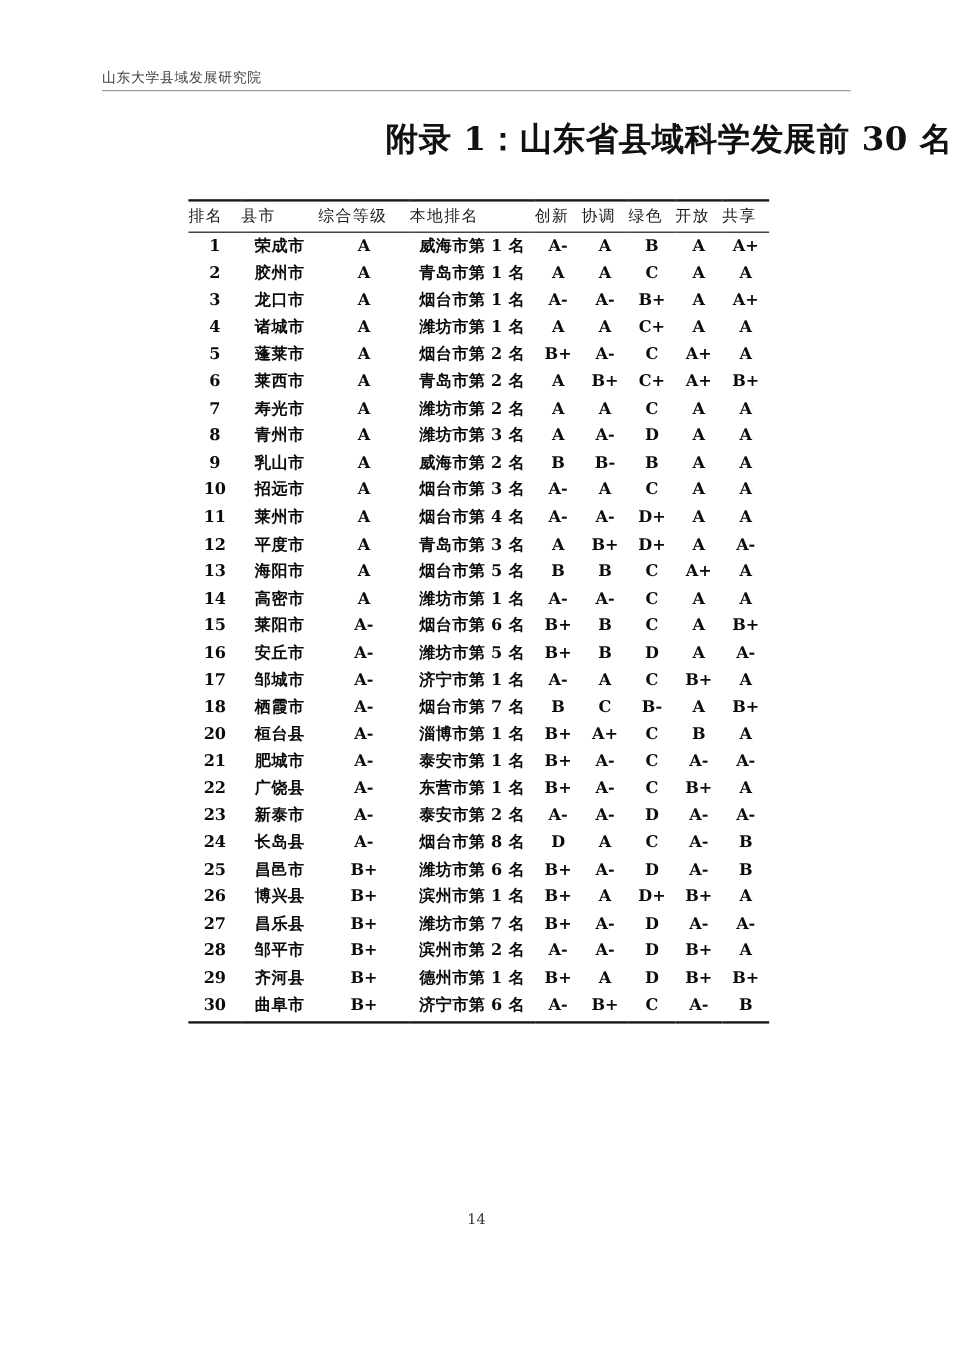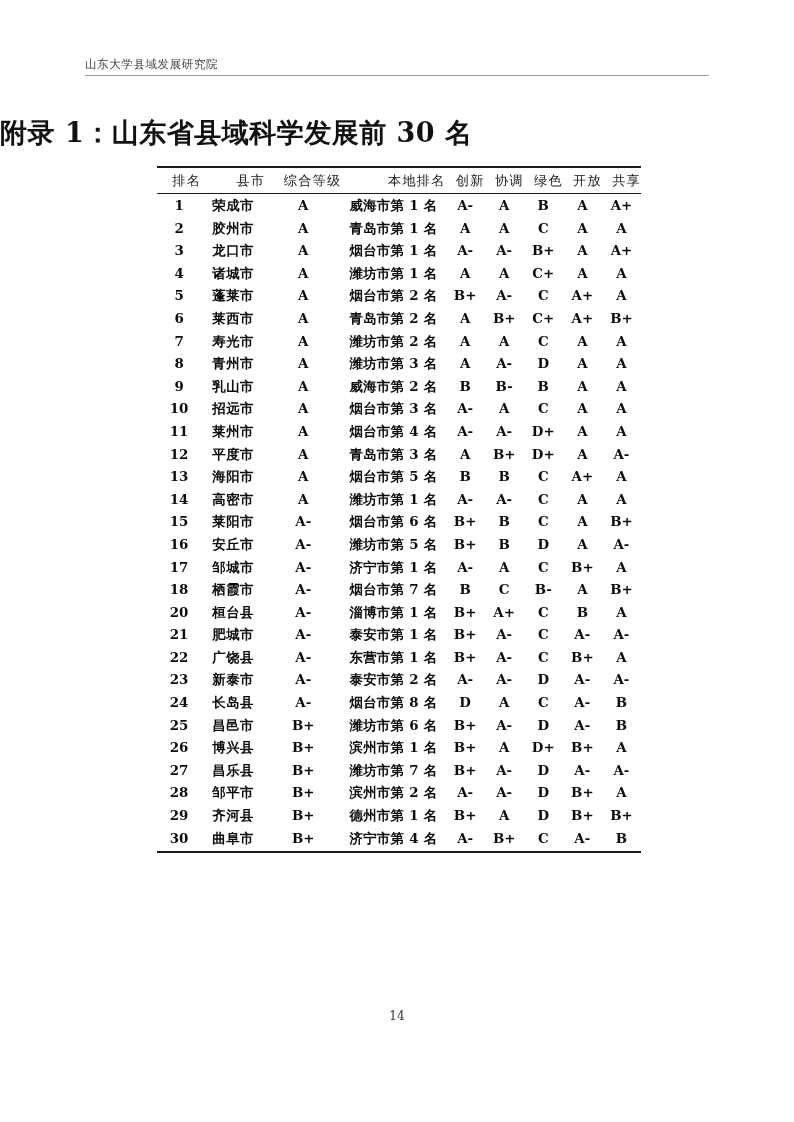--- a/index.html
+++ b/index.html
@@ -38,28 +38,27 @@
     width: 100%;
     height: 0;
   }
 
   
   .doc-title {
     position: absolute;
     left: 0;
     top: 99px;
     width: 794px;
-    text-align: left;
+    text-align: right;
     font-family: "DejaVu Serif", "Liberation Serif", serif;
     font-weight: bold;
     font-size: 27px;
     line-height: 36px;
     letter-spacing: 0.5px;
     color: #111111;
-    margin-top: 16px;
   }
 
   
   .table-wrap {
     position: absolute;
     left: 157px;
     top: 166px;
     width: 484px;
   }
   table.rank-table {
@@ -69,21 +68,21 @@
   }
   table.rank-table thead tr.head-row th {
     border-top: 2.2px solid #1a1a1a;
     border-bottom: 1.3px solid #1a1a1a;
     padding: 4px 0 4px 0;
     font-weight: normal;
     font-size: 13.2px;
     line-height: 17px;
     letter-spacing: 1.2px;
     color: #1a1a1a;
-    text-align: right;
+    text-align: left;
     vertical-align: middle;
   }
   table.rank-table tbody td {
     padding: 2.0px 0 2.0px 0;
     font-size: 13.4px;
     line-height: 18.6px;
     font-weight: bold;
     text-align: center;
     vertical-align: middle;
     color: #0b0b0b;
@@ -449,21 +448,21 @@
           <td class="c-dim">B+</td>
           <td class="c-dim">A</td>
           <td class="c-dim">D</td>
           <td class="c-dim">B+</td>
           <td class="c-dim">B+</td>
         </tr>
         <tr>
           <td class="c-rank num">30</td>
           <td class="c-county">曲阜市</td>
           <td class="c-grade">B+</td>
-          <td class="c-local">济宁市第 4 名</td>
+          <td class="c-local">济宁市第 6 名</td>
           <td class="c-dim">A-</td>
           <td class="c-dim">B+</td>
           <td class="c-dim">C</td>
           <td class="c-dim">A-</td>
           <td class="c-dim">B</td>
         </tr>
       </tbody>
   </table>
 </div>
 

